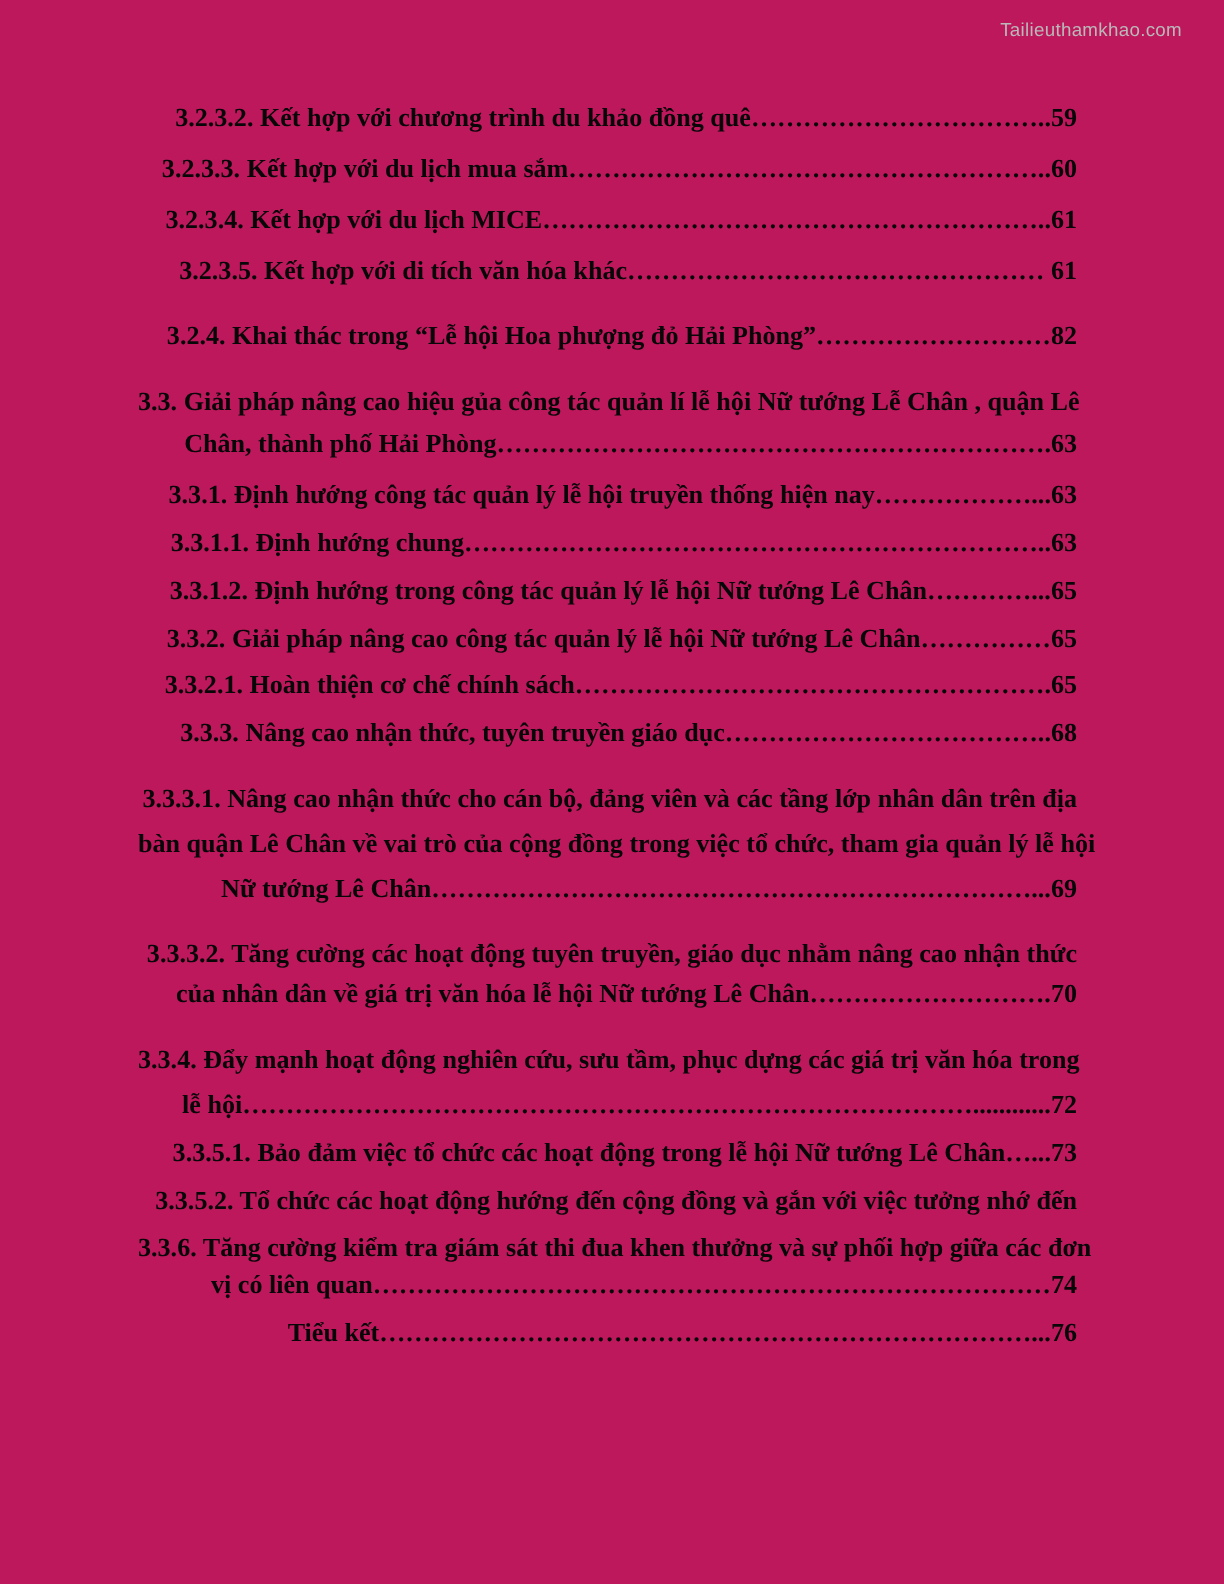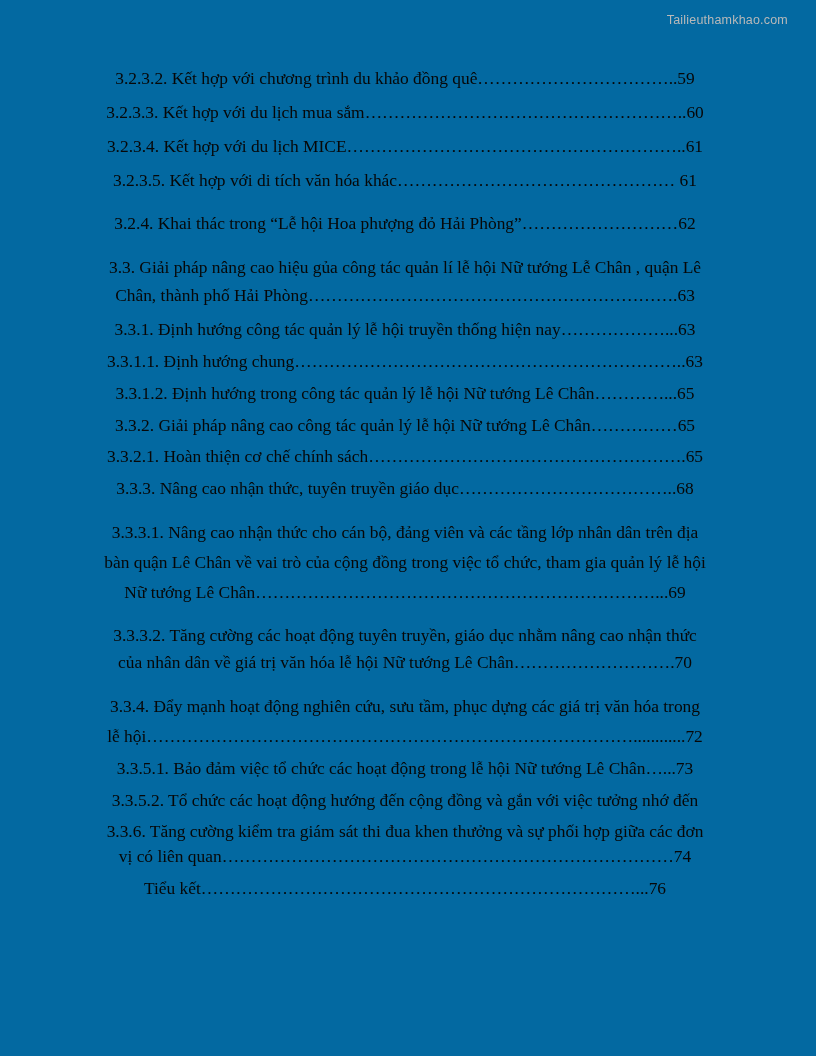--- a/index.html
+++ b/index.html
@@ -15,21 +15,21 @@
     font-family: "Liberation Serif", "DejaVu Serif", serif;
     color: #000000;
   }
 
   .page {
     position: absolute;
     left: 0;
     top: 0;
     width: 816px;
     height: 1056px;
-    background: #0369a1;
+    background: #be185d;
   }
 
   .watermark {
     position: absolute;
     right: 28px;
     top: 13px;
     font-family: "Liberation Sans", "DejaVu Sans", sans-serif;
     font-size: 12.5px;
     letter-spacing: 0.2px;
     color: #b9b9b9;
@@ -41,22 +41,23 @@
     position: absolute;
     left: 92px;
     top: 70px;
     width: 626px;
   }
 
   .entry {
     font-size: 17.4px;
     line-height: 1;
     color: #070707;
-    text-align: center;
+    text-align: right;
     white-space: nowrap;
+    font-weight: bold;
   }
   .sp-34 { margin-bottom: 16.5px; }   
   .sp-32 { margin-bottom: 14.5px; }   
   .sp-44 { margin-bottom: 26px; }   
 
   .wrapline { white-space: nowrap; }
 
   .para {
     font-size: 17.4px;
     line-height: 1;
@@ -78,21 +79,21 @@
       <div class="para sp-34">
         <span class="wrapline entry">3.2.3.3. Kết hợp với du lịch mua sắm………………………………………………..60</span>
       </div>
       <div class="para sp-34">
         <span class="wrapline entry">3.2.3.4. Kết hợp với du lịch MICE…………………………………………………..61</span>
       </div>
       <div class="para sp-44">
         <span class="wrapline entry">3.2.3.5. Kết hợp với di tích văn hóa khác………………………………………… 61</span>
       </div>
       <div class="para sp-44">
-        <span class="wrapline entry">3.2.4. Khai thác trong “Lễ hội Hoa phượng đỏ Hải Phòng”………………………62</span>
+        <span class="wrapline entry">3.2.4. Khai thác trong “Lễ hội Hoa phượng đỏ Hải Phòng”………………………82</span>
       </div>
       <div class="para sp-34">
         <span class="wrapline entry">3.3. Giải pháp nâng cao hiệu gủa công tác quản lí lễ hội Nữ tướng Lễ Chân , quận Lê</span>
         <span class="wrapline entry" style="margin-top: 11px;">Chân, thành phố Hải Phòng……………………………………………………….63</span>
       </div>
       <div class="para sp-32">
         <span class="wrapline entry">3.3.1. Định hướng công tác quản lý lễ hội truyền thống hiện nay………………...63</span>
       </div>
       <div class="para sp-32">
         <span class="wrapline entry">3.3.1.1. Định hướng chung…………………………………………………………..63</span>

